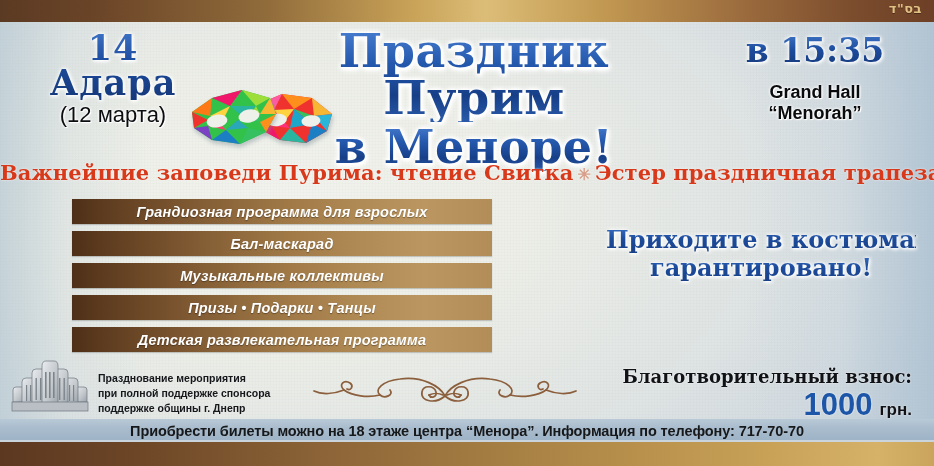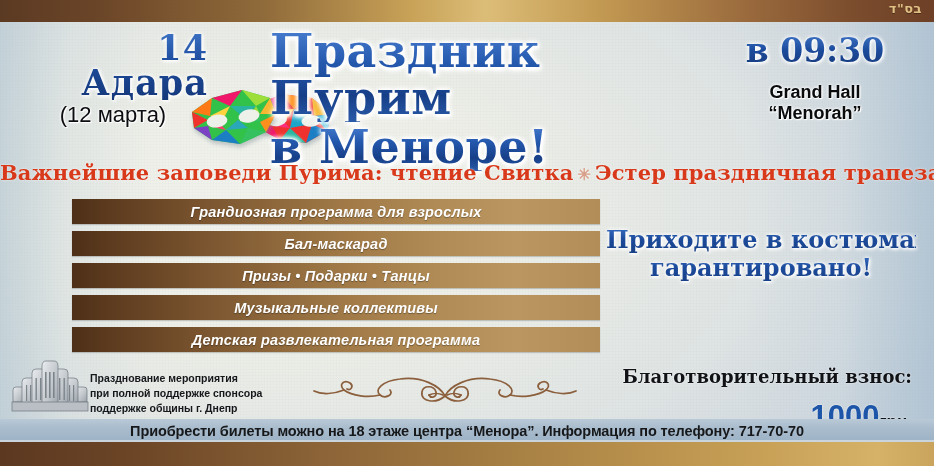--- a/index.html
+++ b/index.html
@@ -74,35 +74,34 @@
   }
   .date-main {
     font-family: "DejaVu Serif", serif;
     font-size: 35px; font-weight: bold; font-style: normal;
     color: #1f4f9c;
     background: linear-gradient(180deg, #3f74c6 0%, #1d4c9d 45%, #15387a 100%);
     -webkit-background-clip: text; background-clip: text; color: transparent;
     letter-spacing: 1px;
     filter: drop-shadow(0 0 2px #ffffff) drop-shadow(1px 1px 1px rgba(255,255,255,0.9));
     line-height: 1;
-    text-align: right;
   }
   .date-sub {
     margin-top: 4px;
     font-size: 22px; font-weight: normal; color: #0c0d10;
     text-shadow: 0 0 3px #fff, 0 0 3px #fff, 1px 1px 0 #fff;
     line-height: 1;
   }
 
   .masks {
     position: absolute; left: 186px; top: 76px; width: 152px; height: 84px;
   }
 
   .title-block {
-    position: absolute; left: 270px; top: 28px; width: 420px; text-align: left;
+    position: absolute; left: 264px; top: 28px; width: 420px; text-align: center;
   }
   .title-l1, .title-l2 {
     font-family: "DejaVu Serif", serif;
     font-weight: bold;
     color: #17489b;
     background: linear-gradient(180deg, #4a7ed0 0%, #2458ad 38%, #173f88 72%, #2a5aa8 100%);
     -webkit-background-clip: text; background-clip: text; color: transparent;
     filter: drop-shadow(0 0 2.5px #ffffff) drop-shadow(0 0 2px #ffffff) drop-shadow(1px 2px 1px rgba(255,255,255,0.95));
     line-height: 1.02;
     letter-spacing: 0.5px;
@@ -138,21 +137,21 @@
     color: #d8391a;
     letter-spacing: 0.1px;
     text-shadow: 0 0 2px rgba(255,255,255,0.9);
     white-space: nowrap;
     margin-top: 44px;
   }
   .tagline .star { color: #d8a08a; font-size: 16px; padding: 0 4px; }
 
   
   .program {
-    position: absolute; left: 72px; top: 199px; width: 528px;
+    position: absolute; left: 72px; top: 199px; width: 420px;
   }
   .prog-bar {
     height: 25px;
     margin-bottom: 7px;
     background: linear-gradient(90deg, #4e3018 0%, #5e3c1f 8%, #7c5630 26%, #9c7544 48%, #b08a54 68%, #bb9660 84%, #b28d58 100%);
     display: flex; align-items: center; justify-content: center;
     box-shadow: 0 1px 1px rgba(0,0,0,0.18);
   }
   .prog-bar span {
     font-size: 14.5px; font-weight: bold; font-style: italic;
@@ -176,42 +175,42 @@
     white-space: nowrap;
   }
 
   
   .ornament {
     position: absolute; left: 300px; top: 366px; width: 290px; height: 40px;
   }
 
   
   .sponsor {
-    position: absolute; left: 10px; top: 358px; display: flex; align-items: flex-start; 
+    position: absolute; left: 10px; top: 358px; display: flex; align-items: flex-start; gap: 8px;
   }
   .sponsor-logo { width: 80px; height: 62px; flex: 0 0 auto; }
   .sponsor-lines { padding-top: 13px; }
   .sponsor-lines div {
     font-size: 10.5px; font-weight: bold; color: #15171b; line-height: 1.45;
     white-space: nowrap;
   }
 
   
   .donation {
     position: absolute; right: 22px; top: 366px; text-align: right;
   }
   .don-label {
     font-family: "DejaVu Serif", serif;
     font-size: 18px; font-weight: bold; color: #101216;
     text-shadow: 0 0 2px rgba(255,255,255,0.95);
     white-space: nowrap;
   }
   .don-amount-row {
-    margin-top: 14px;
-    display: flex; align-items: baseline; justify-content: flex-end; 
+    margin-top: 2px;
+    display: flex; align-items: baseline; justify-content: flex-end; gap: 7px;
   }
   .don-amount {
     font-size: 31px; font-weight: bold;
     color: #1d56a8;
     letter-spacing: 0px;
     text-shadow: 0 0 2px rgba(255,255,255,0.9);
     line-height: 1;
   }
   .don-cur {
     font-size: 17px; font-weight: bold; color: #101216;
@@ -289,41 +288,41 @@
       </g>
     </svg>
   </div>
 
   <div class="title-block">
     <div class="title-l1">Праздник Пурим</div>
     <div class="title-l2">в Меноре!</div>
   </div>
 
   <div class="time-block">
-    <div class="time-main">в 09:30</div>
+    <div class="time-main">в 15:35</div>
     <div class="venue-1">Grand Hall</div>
     <div class="venue-2">“Menorah”</div>
   </div>
 
   <div class="tagline">
     <span>Важнейшие заповеди Пурима: чтение Свитка</span><span class="star">✳</span><span>Эстер праздничная трапеза</span>
   </div>
 
   <div class="program">
     <div class="prog-bar">
         <span>Грандиозная программа для взрослых</span>
       </div>
     <div class="prog-bar">
         <span>Бал-маскарад</span>
       </div>
     <div class="prog-bar">
-        <span>Призы  •  Подарки  •  Танцы</span>
+        <span>Музыкальные коллективы</span>
       </div>
     <div class="prog-bar">
-        <span>Музыкальные коллективы</span>
+        <span>Призы  •  Подарки  •  Танцы</span>
       </div>
     <div class="prog-bar">
         <span>Детская развлекательная программа</span>
       </div>
   </div>
 
   <div class="cta">
     <div>Приходите в костюмах!</div>
     <div>гарантировано!</div>
   </div>

